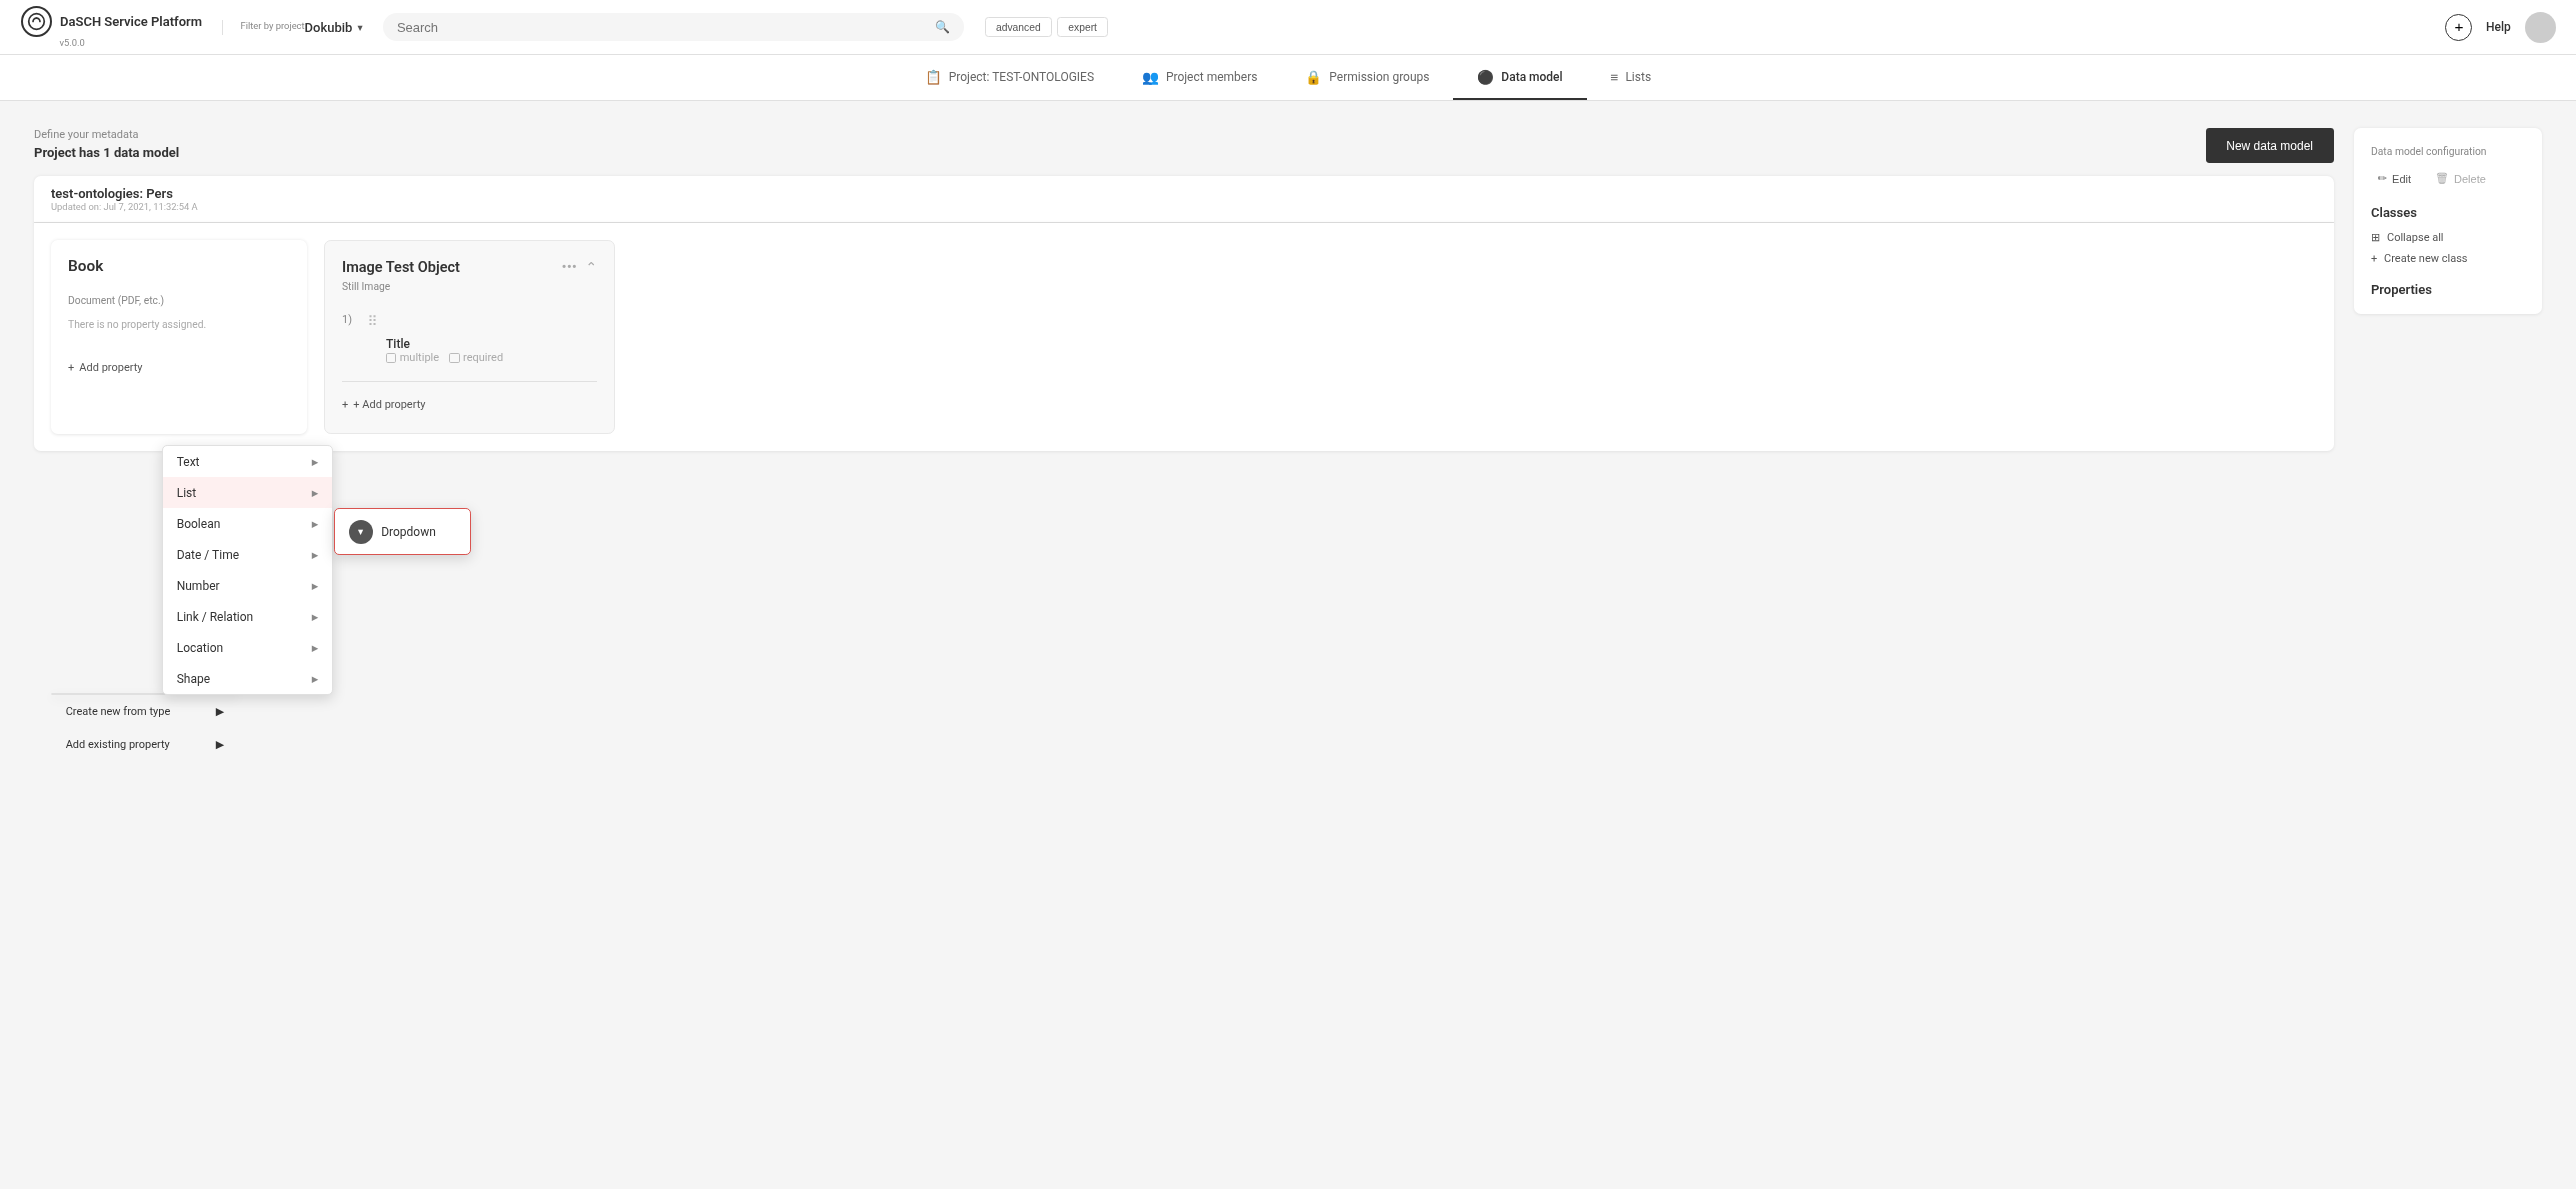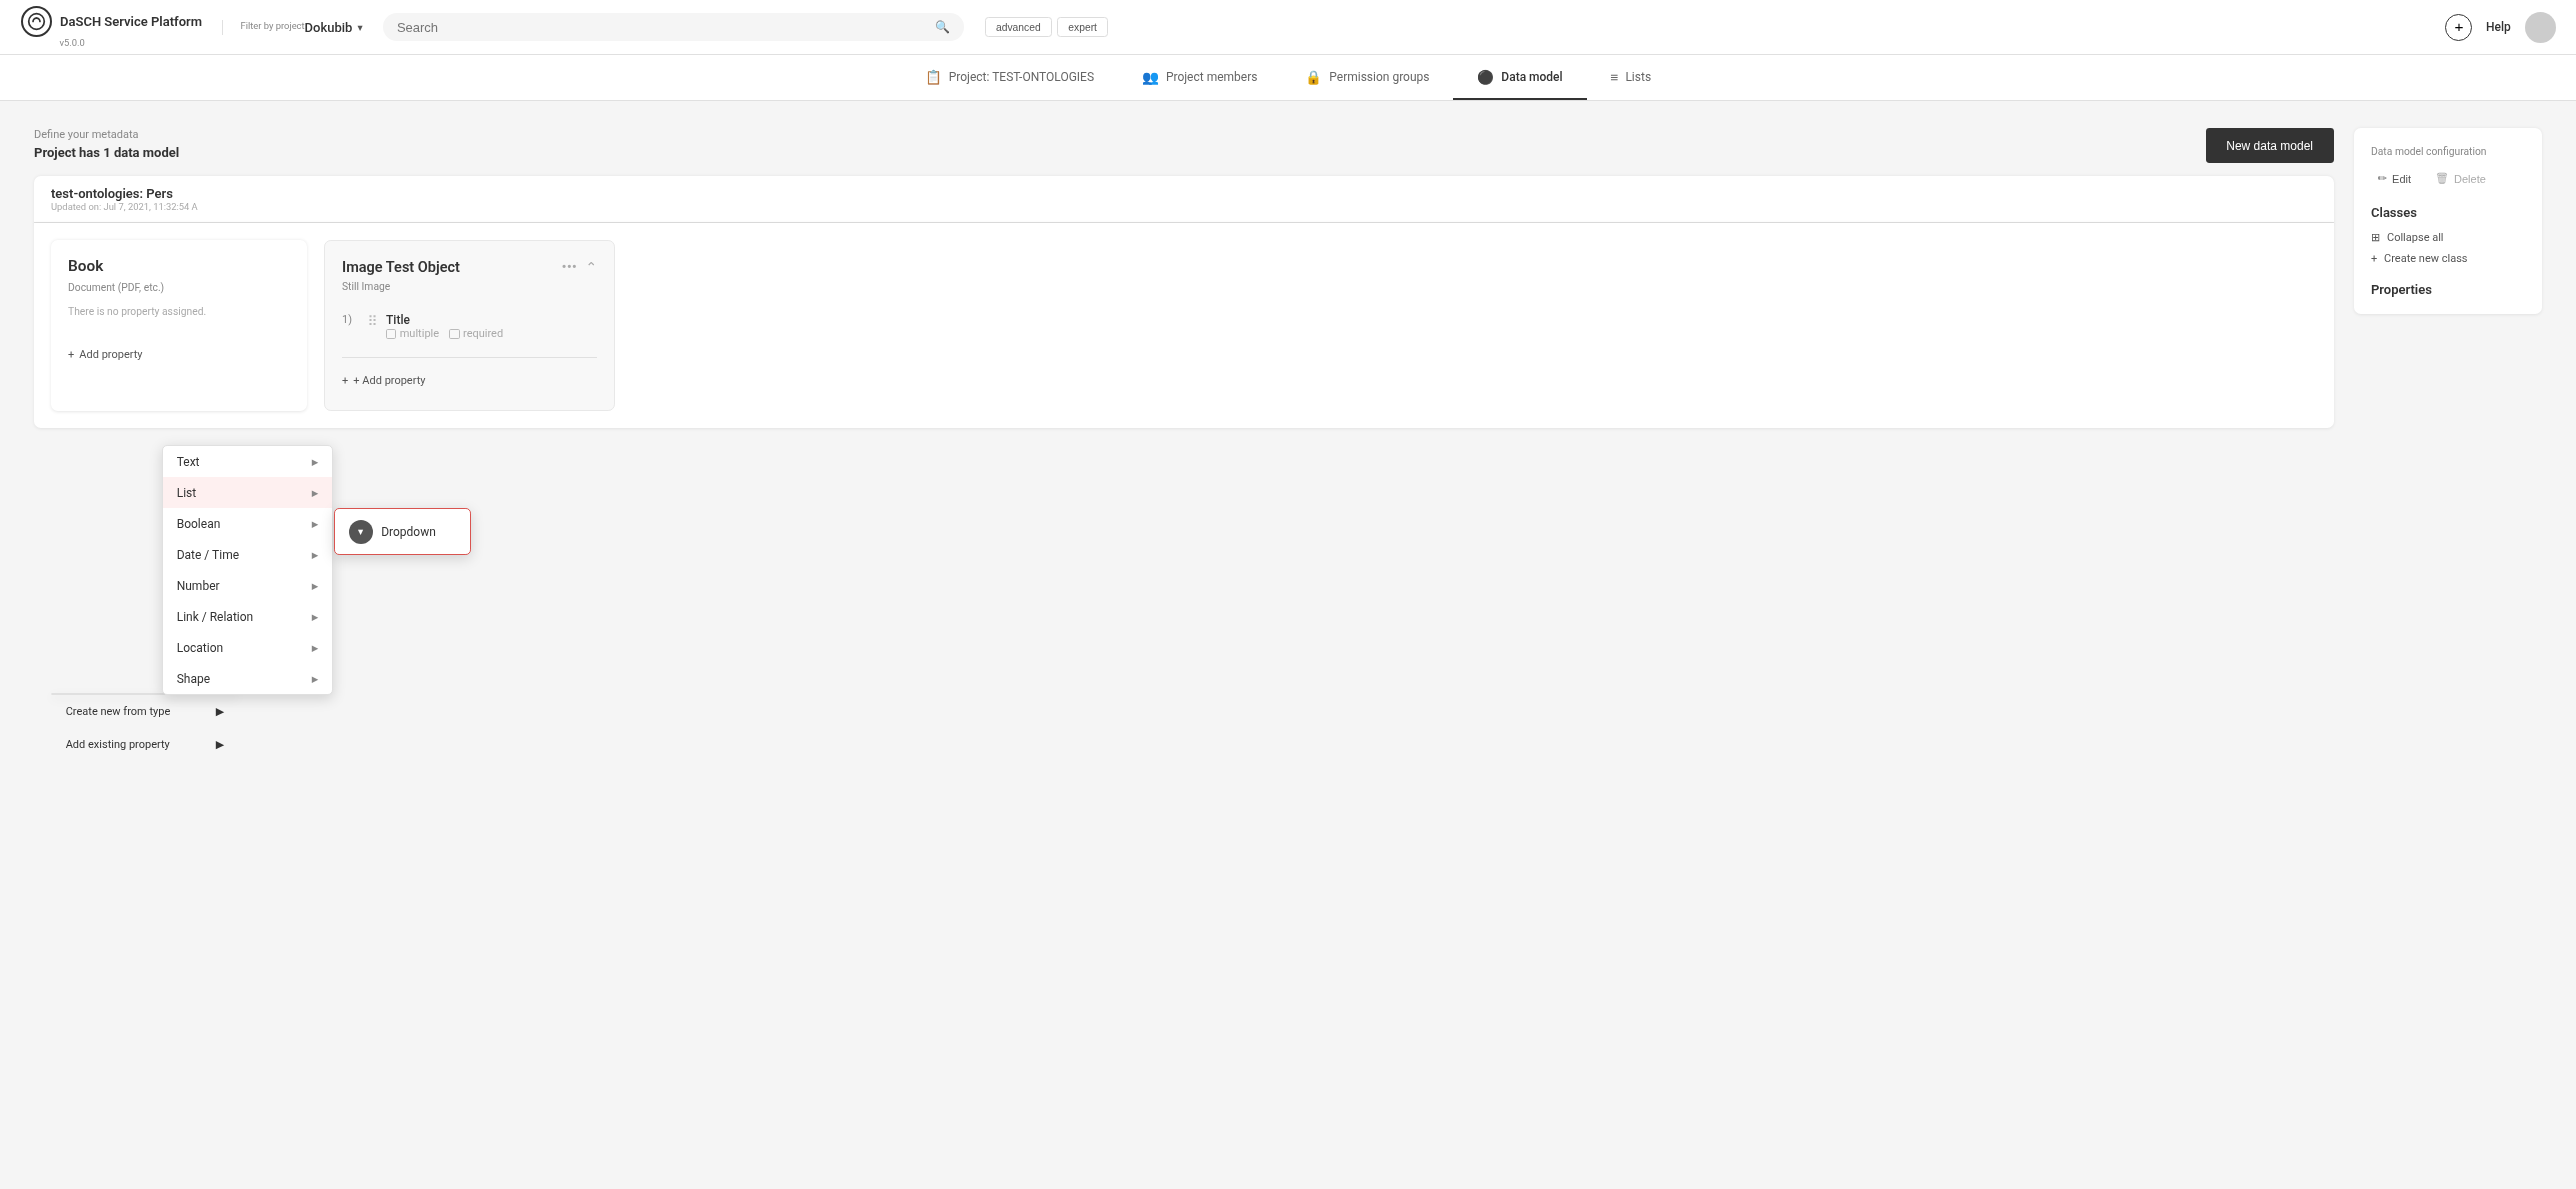--- a/index.html
+++ b/index.html
@@ -190,21 +190,21 @@
     
     .book-card {
       background: #fff;
       border-radius: 6.8px;
       padding: 17px;
       width: 256px;
       min-height: 171px;
       box-shadow: 0 0.9px 3.4px rgba(0,0,0,0.1);
       position: relative;
     }
-    .card-title { font-size: 15.4px; font-weight: 600; margin-bottom: 6px; }
+    .card-title { font-size: 15.4px; font-weight: 600; margin-bottom: 19px; }
     .card-subtitle { font-size: 10.3px; color: #888; margin-bottom: 10.3px; }
     .no-property { font-size: 10.3px; color: #aaa; margin-bottom: 25px; }
     .add-property-btn {
       display: flex;
       align-items: center;
       gap: 5.1px;
       color: #555;
       font-size: 11px;
       cursor: pointer;
       padding: 5.1px 0;
@@ -326,21 +326,21 @@
     .image-card-title { font-size: 14.5px; font-weight: 600; }
     .image-card-subtitle { font-size: 10.3px; color: #888; margin-bottom: 13.7px; }
     .property-row {
       display: flex;
       align-items: flex-start;
       gap: 8.5px;
       padding: 6.8px 0;
     }
     .property-num { font-size: 11px; color: #888; min-width: 17px; }
     .property-drag { color: #bbb; font-size: 13.7px; }
-    .property-info { flex: 1; }
+    .property-info { flex: 1; margin-top: 24px; }
     .property-name { font-size: 12px; font-weight: 500; }
     .property-options { font-size: 11px; color: #aaa; display: flex; gap: 10.3px; }
     .checkbox-label { display: flex; align-items: center; gap: 3.4px; }
     .prop-checkbox { width: 10.3px; height: 10.3px; border: 0.9px solid #bbb; border-radius: 1.7px; display: inline-block; }
 
     
     .right-sidebar {
       width: 188px;
       background: #fff;
       border-radius: 6.8px;

